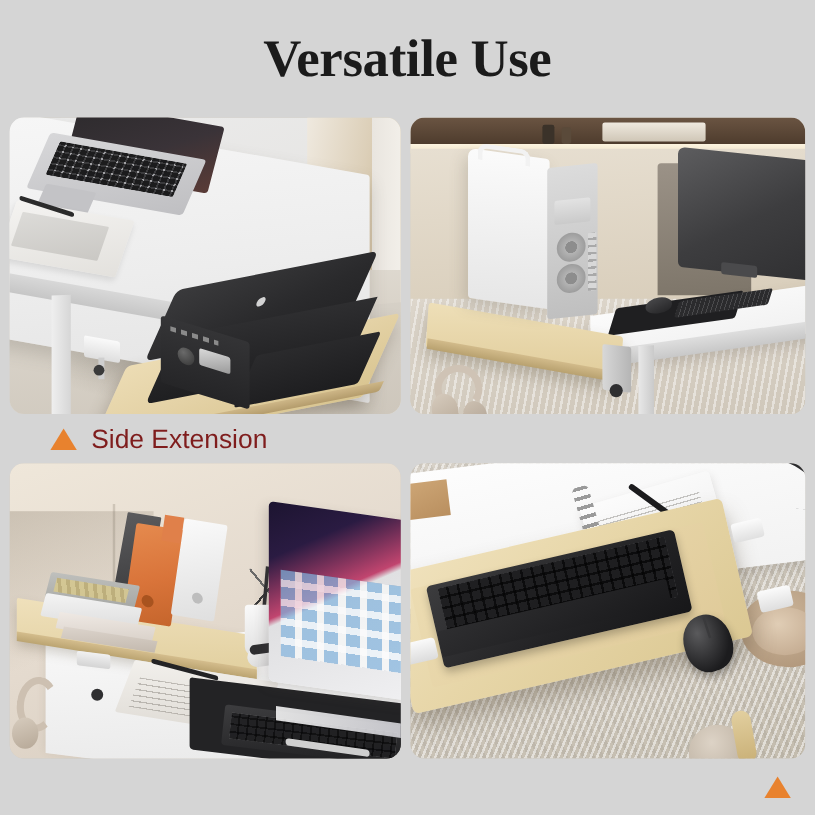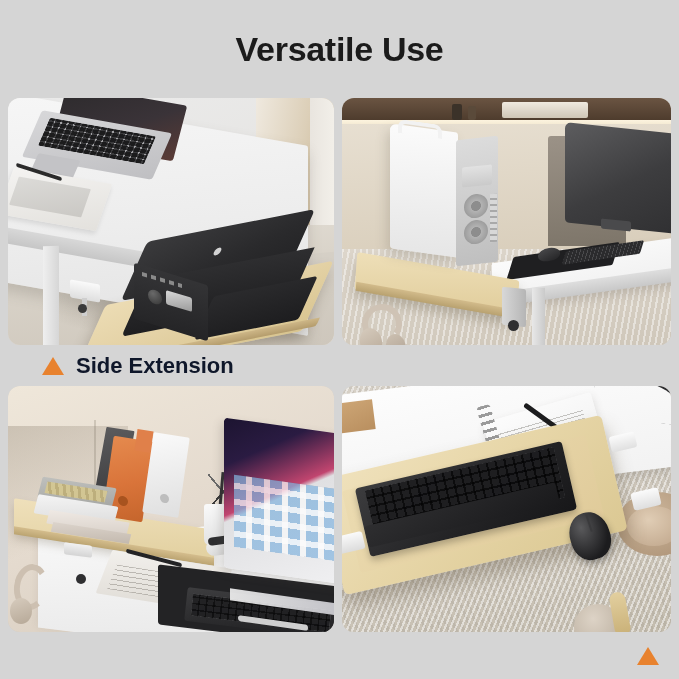--- a/index.html
+++ b/index.html
@@ -10,22 +10,22 @@
     overflow:hidden;
     position:relative;
   }
 
   
   .title-bar{
     position:absolute; left:0; top:0; width:679px; height:98px;
     display:flex; align-items:center; justify-content:center;
   }
   .title{
-    font-size:34px; font-weight:700; color:#1b1b1b;
-    letter-spacing:-0.3px; line-height:1;
+    font-size:44px; font-weight:700; color:#1b1b1b;
+    letter-spacing:-0.3px; line-height:1;font-family:Liberation Serif, serif;
   }
 
   
   .panel{
     position:absolute; overflow:hidden; border-radius:12px;
     background:#cfcbc4;
   }
   #panel-tl{ left:8px;   top:98px;  width:326px; height:247px; }
   #panel-tr{ left:342px; top:98px;  width:329px; height:247px; }
   #panel-bl{ left:8px;   top:386px; width:326px; height:246px; }
@@ -34,21 +34,21 @@
   .scene{ position:absolute; inset:0; }
   .o{ position:absolute; }
 
   
   .label-row{
     position:absolute; display:flex; align-items:center; gap:12px;
   }
   #label-side{ left:42px; top:351px; height:30px; }
   #label-desktop{ right:20px; top:641px; height:30px; }
   .label-text{
-    font-size:22px; font-weight:700; color:#0f172a; line-height:1;
+    font-size:22px; font-weight:400; color:#7f1d1d; line-height:1;
     white-space:nowrap;
   }
   .tri{
     width:0;height:0;border-left:11px solid transparent;
     border-right:11px solid transparent;border-bottom:18px solid #e8822e;
     flex:0 0 auto;
   }
 
   
   .tl-wall{ inset:0; background:linear-gradient(160deg,#ececec 0%,#e6e5e3 45%,#dcd9d4 100%); }

